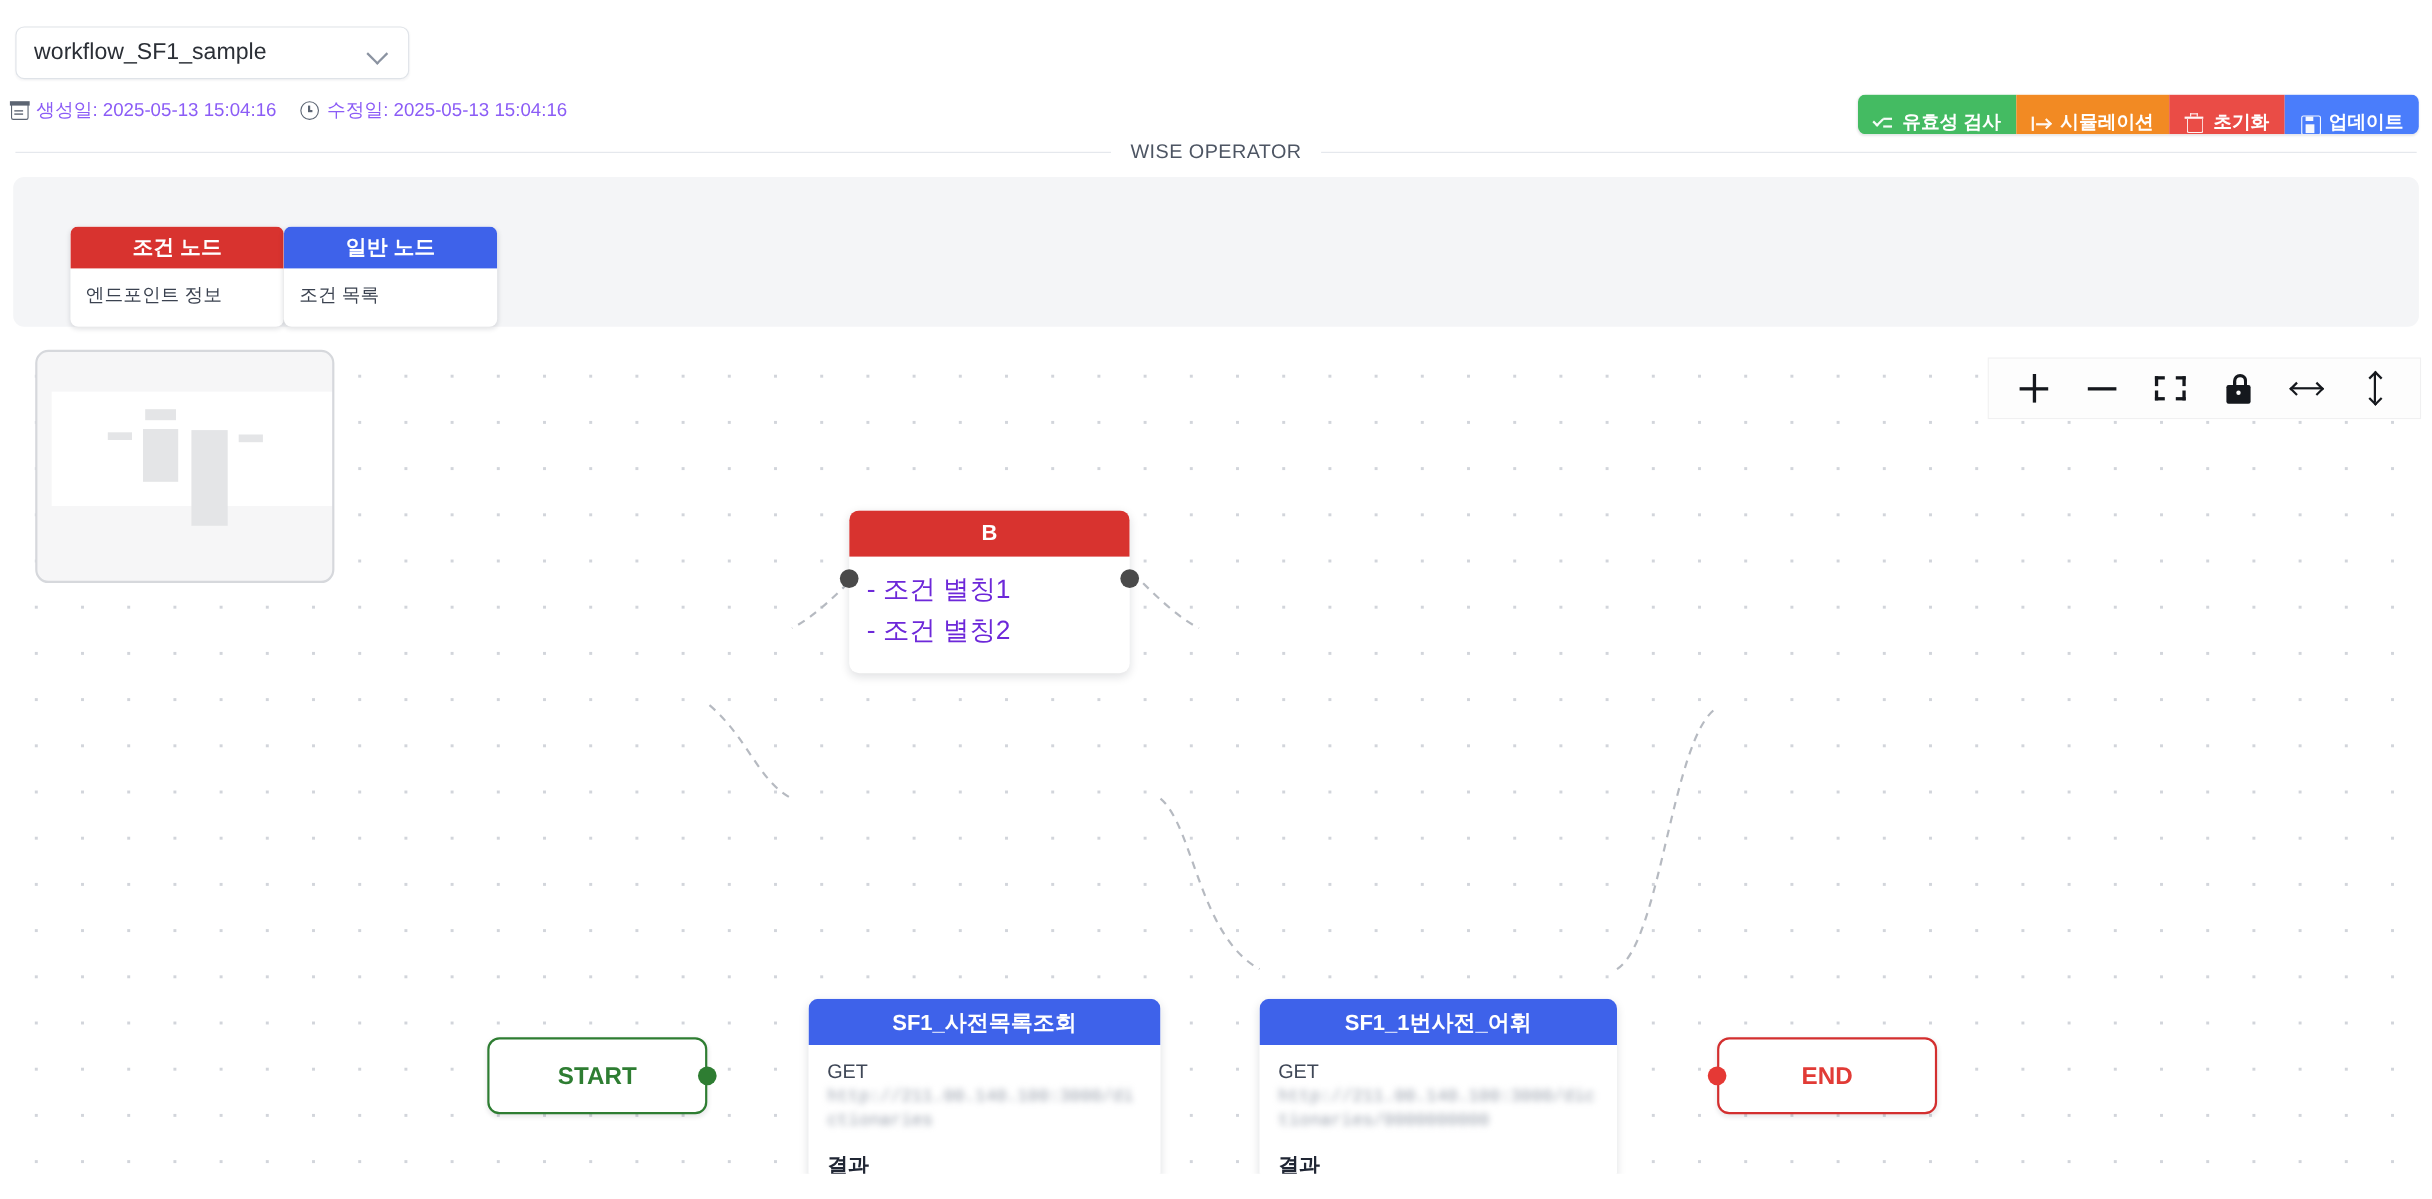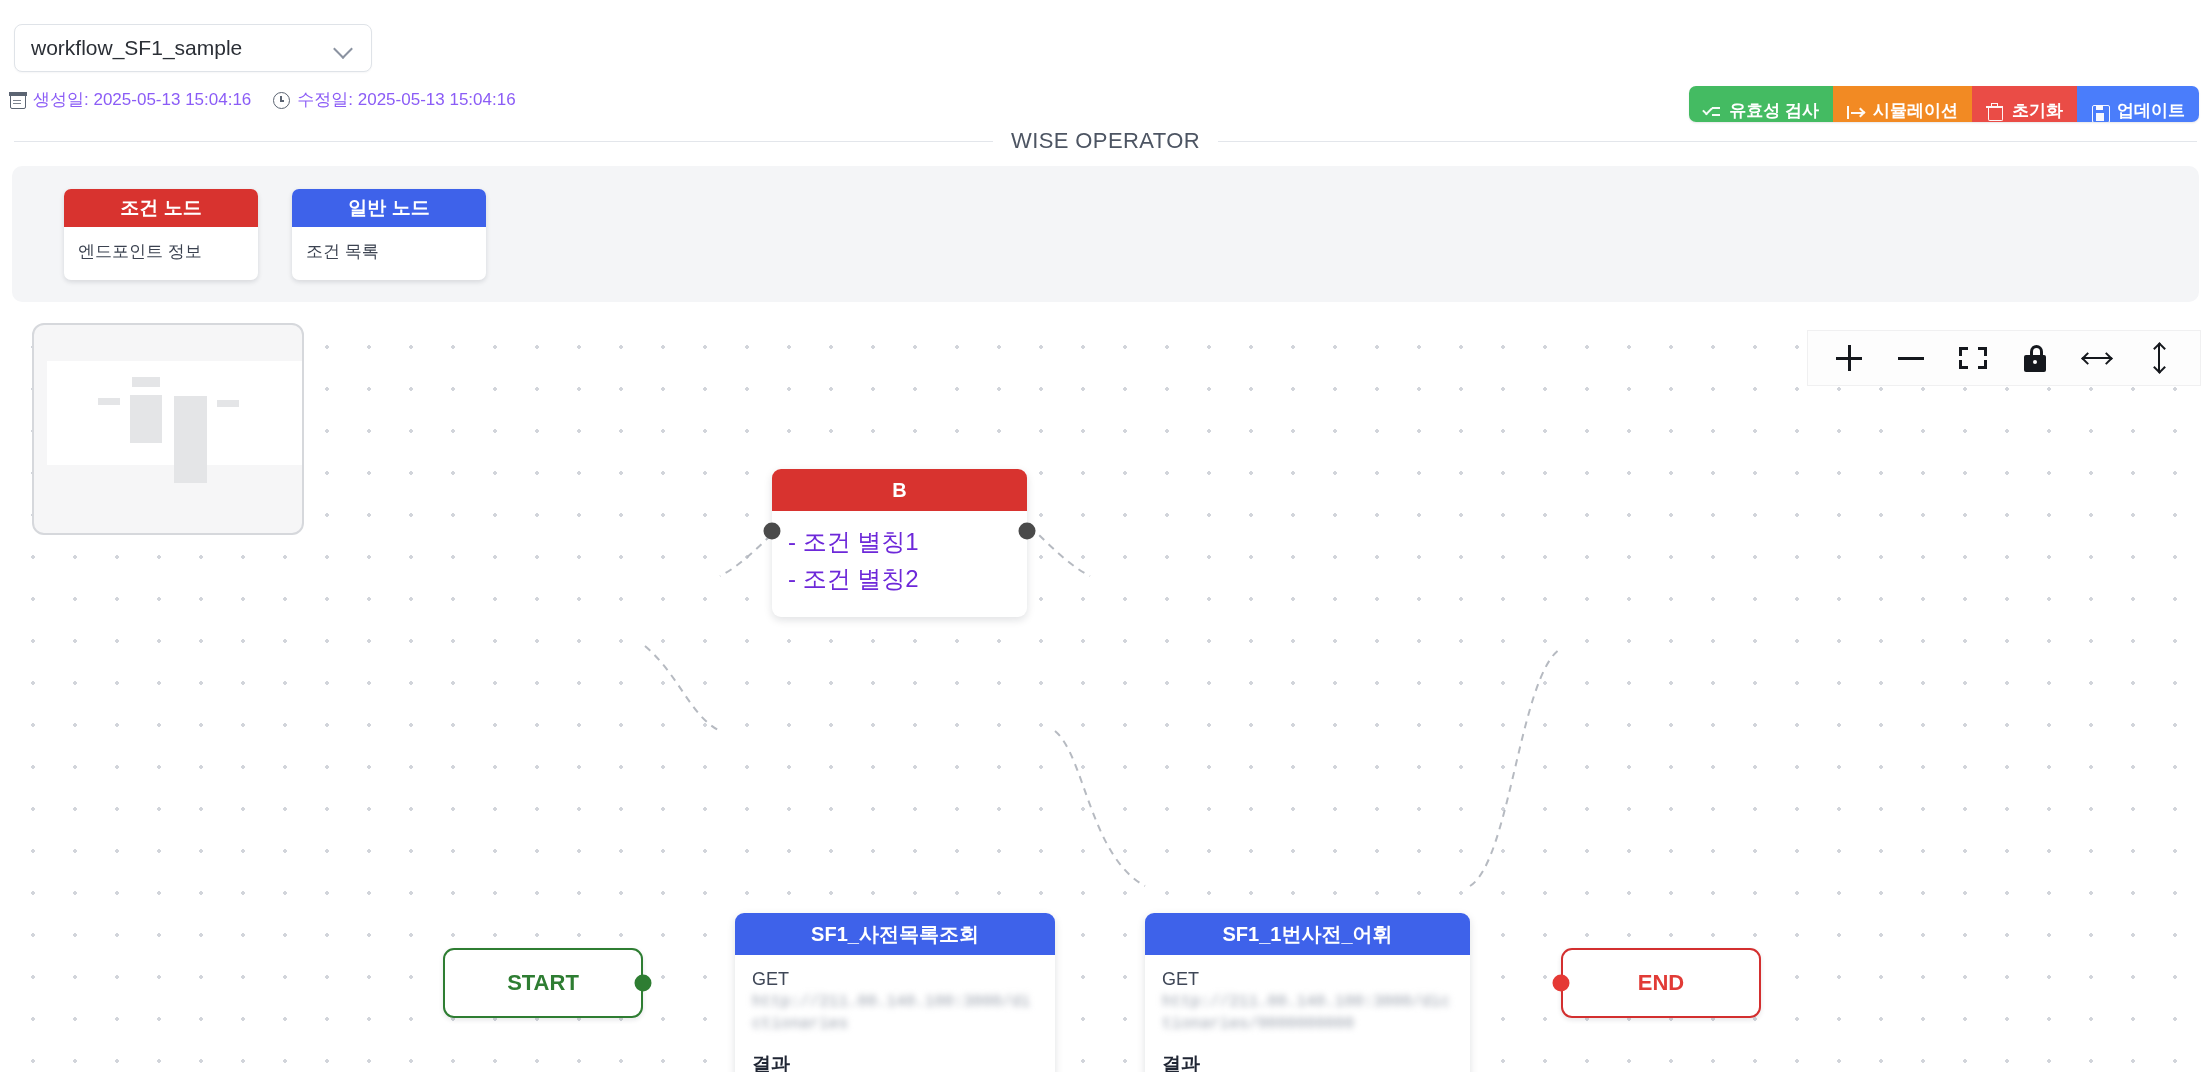--- a/index.html
+++ b/index.html
@@ -148,32 +148,31 @@
   }
 
   
   .divider {
     display: flex; align-items: center; gap: 18px;
     padding: 0 14px;
     margin-top: 0;
   }
   .divider .line { flex: 1; height: 1px; background: #e3e6eb; }
   .divider .label {
-    font-size: 22px; letter-spacing: .4px; color: #4d5563; white-space: nowrap;
+    font-size: 18px; letter-spacing: .4px; color: #4d5563; white-space: nowrap;
   }
 
   
   .palette {
     margin: 12px 12px 0 12px;
     background: #f4f5f7;
     border-radius: 10px;
     height: 136px;
-    display: flex; align-items: center;
+    display: flex; align-items: flex-end;
     padding-left: 52px;
-    gap: 34px;
   }
   .pal-node {
     width: 194px;
     background: #fff;
     border-radius: 7px;
     box-shadow: 0 2px 5px rgba(16,24,40,.13);
     overflow: hidden;
     cursor: grab;
   }
   .pal-node .head {

